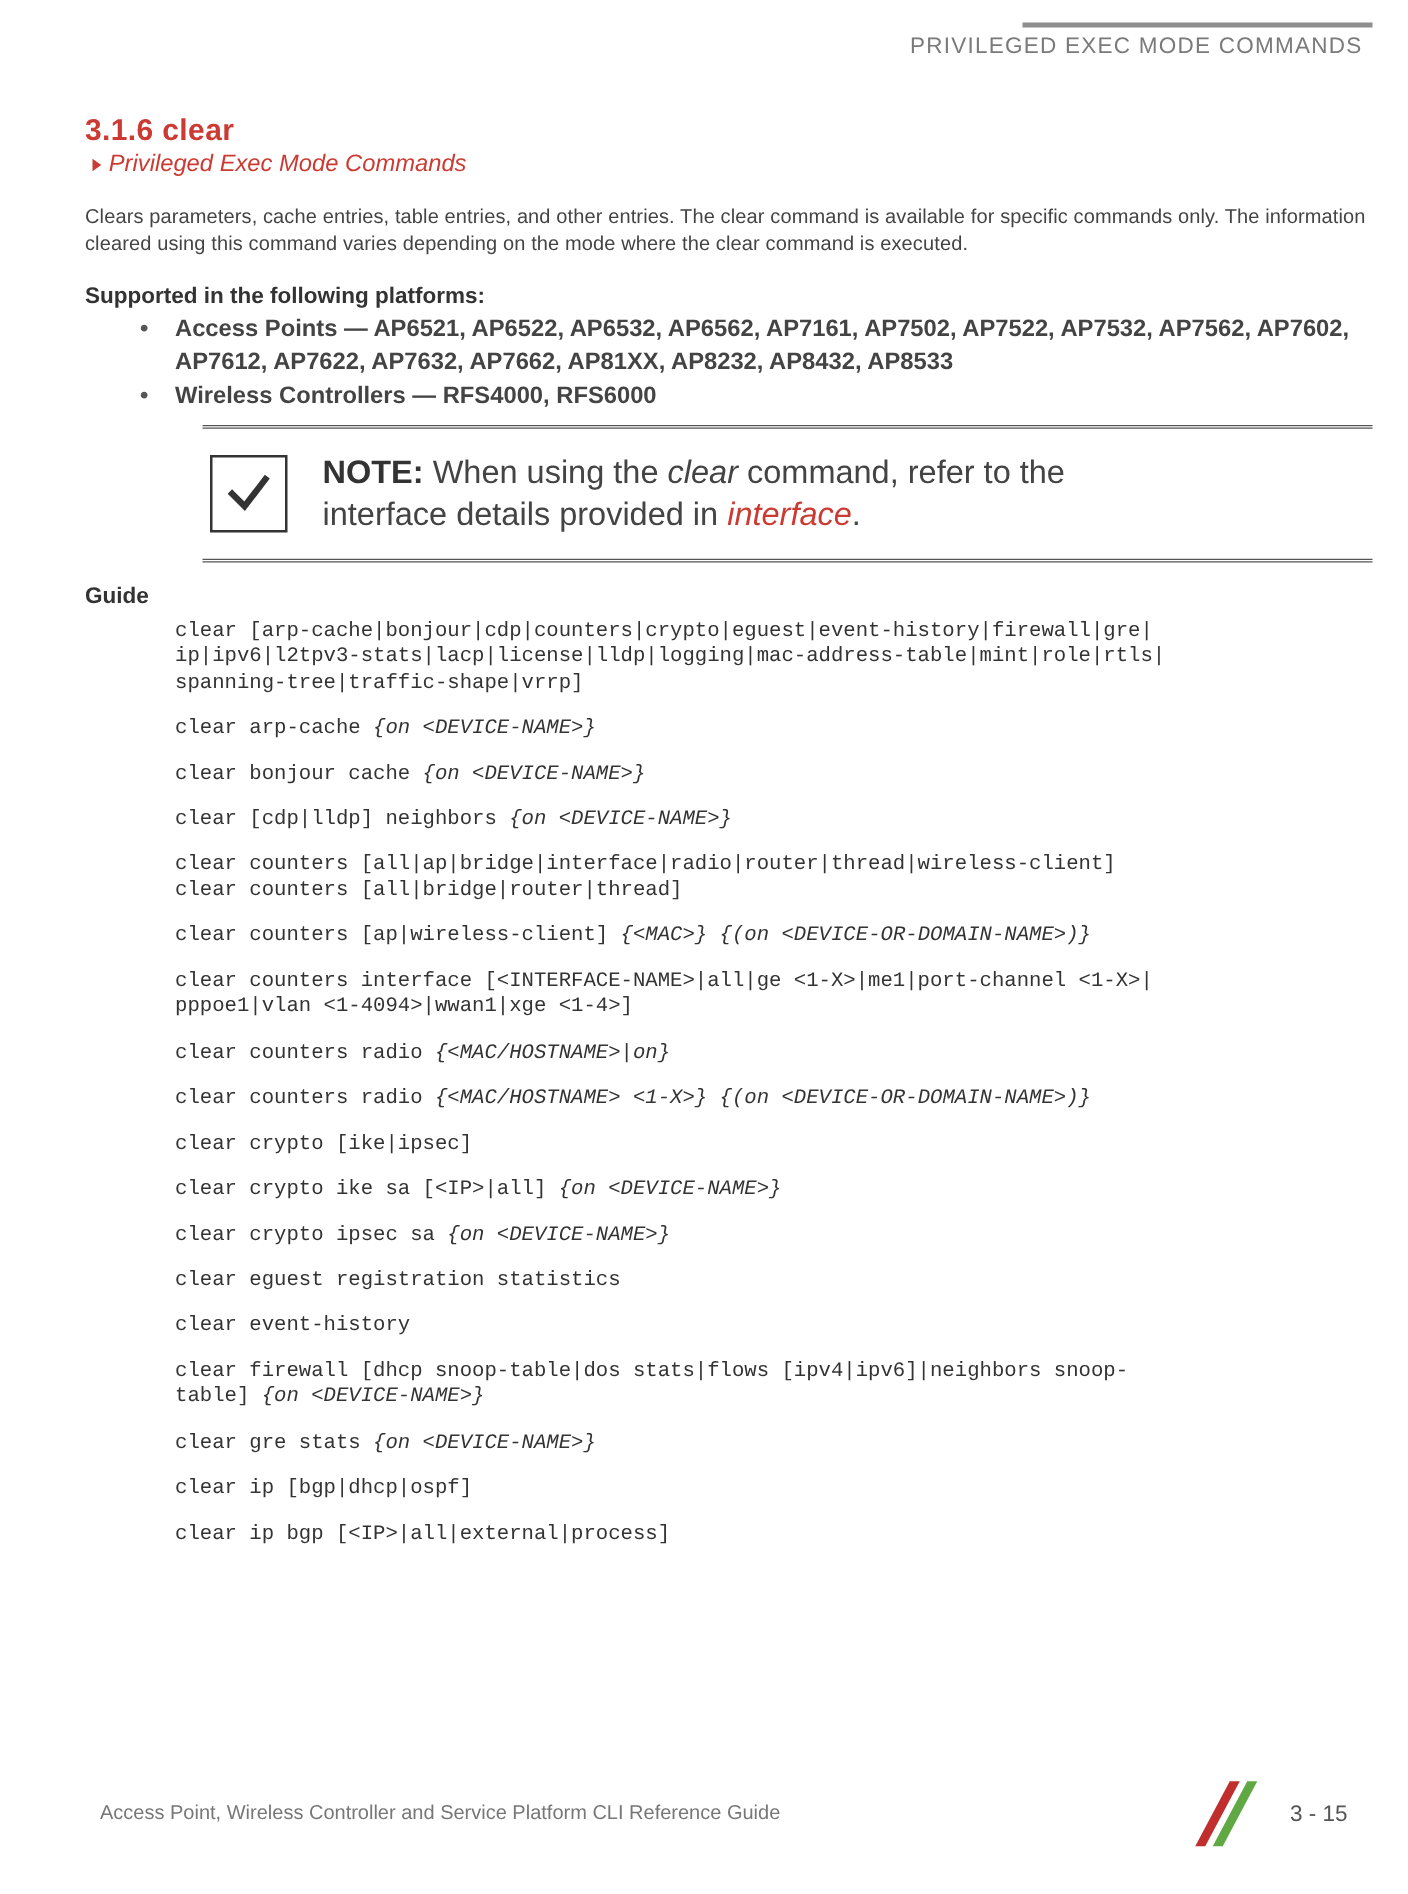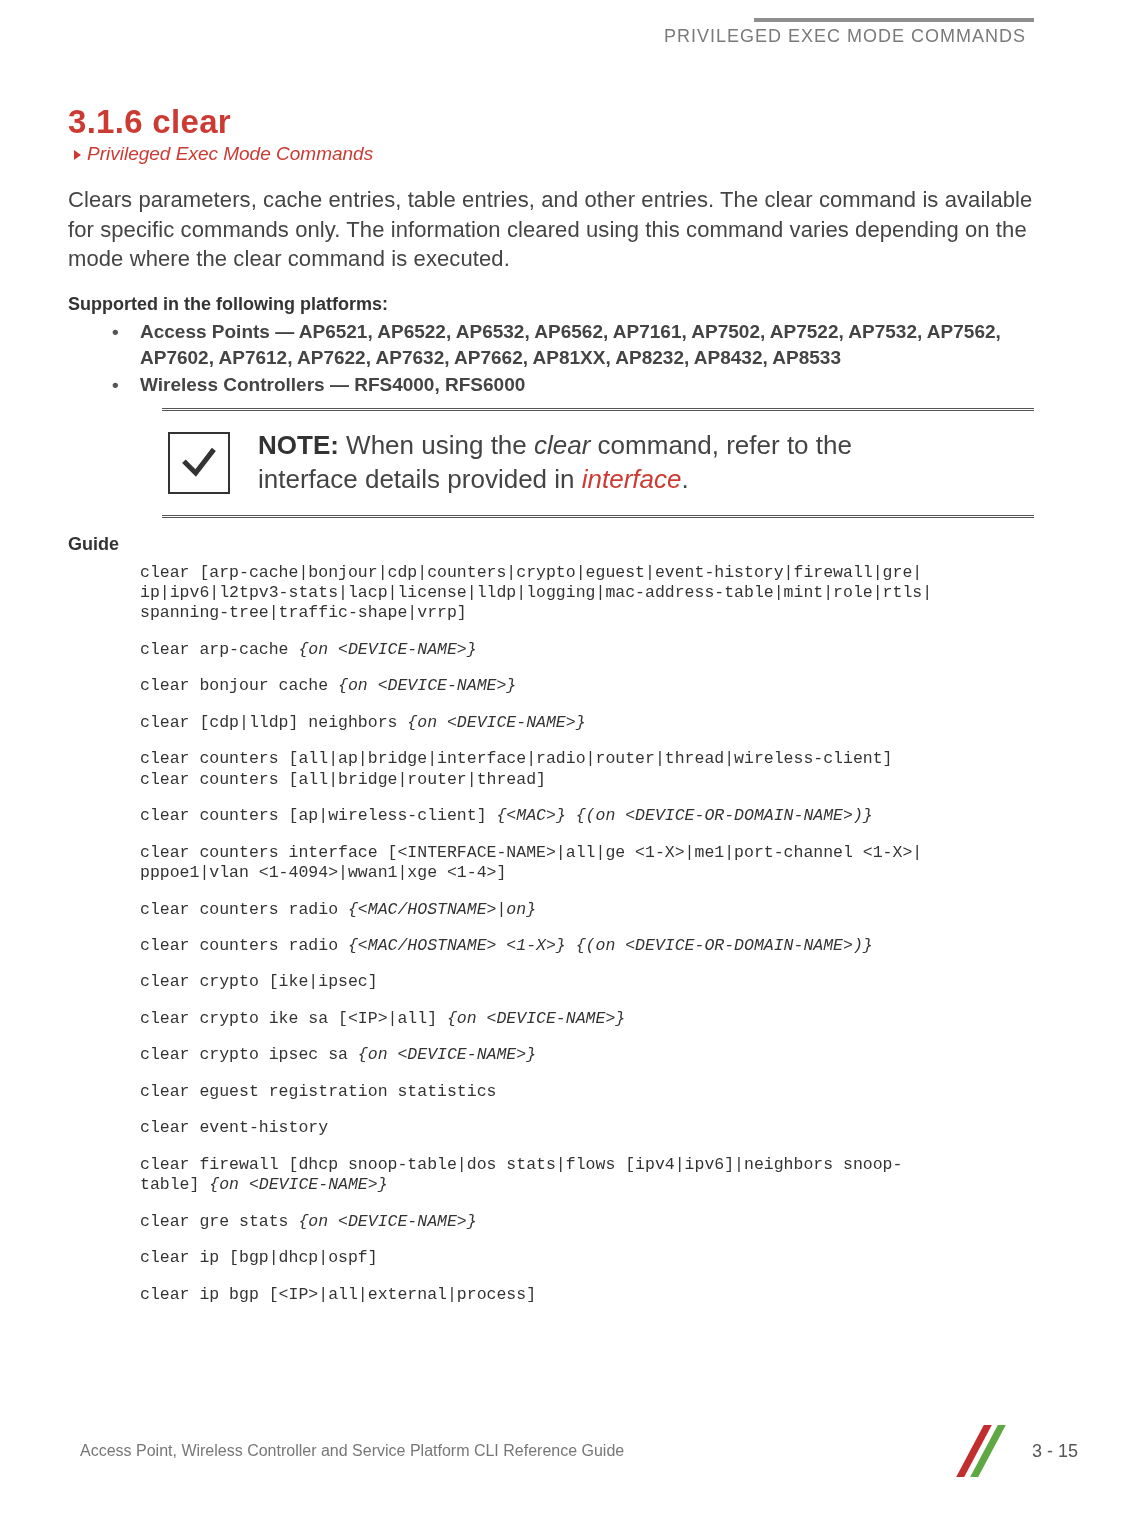--- a/index.html
+++ b/index.html
@@ -7,21 +7,21 @@
     margin: 0;
     padding: 0;
     font-family: "Segoe UI", Arial, sans-serif;
     color: #333;
     width: 1126px;
     height: 1515px;
     position: relative;
     background: #fff;
   }
   .page {
-    padding: 18px 92px 0 80px;
+    padding: 18px 28px 0 80px;
     box-sizing: border-box;
     height: 100%;
     position: relative;
   }
   .running-head {
     text-align: right;
     font-size: 18px;
     font-weight: 300;
     letter-spacing: 1px;
     color: #7a7a7a;
@@ -30,43 +30,43 @@
   }
   .topline {
     height: 4px;
     width: 280px;
     background: #8e8e8e;
     margin-left: auto;
     margin-bottom: 4px;
   }
   .section-title {
     color: #cc3b33;
-    font-size: 33px;
-    font-weight: 700;
-    margin: 56px 0 2px -12px;
+    font-size: 24px;
+    font-weight: 700;
+    margin: 44px 0 2px -12px;
     letter-spacing: 0.3px;
   }
   .breadcrumb {
     color: #cc3b33;
     font-weight: 400;
     font-size: 19px;
     font-style: italic;
     margin: 2px 0 20px -6px;
   }
   .breadcrumb .arrow {
     display: inline-block;
     width: 0; height: 0;
     border-top: 5px solid transparent;
     border-bottom: 5px solid transparent;
     border-left: 7px solid #cc3b33;
     margin-right: 6px;
     vertical-align: 0px;
   }
   .intro {
-    font-size: 22px;
+    font-size: 16px;
     font-weight: 300;
     color: #444;
     margin: 0 0 20px -12px;
     line-height: 1.35;
     letter-spacing: 0.1px;
   }
   .supported-h {
     font-weight: 700;
     font-size: 18px;
     margin: 14px 0 4px -12px;

